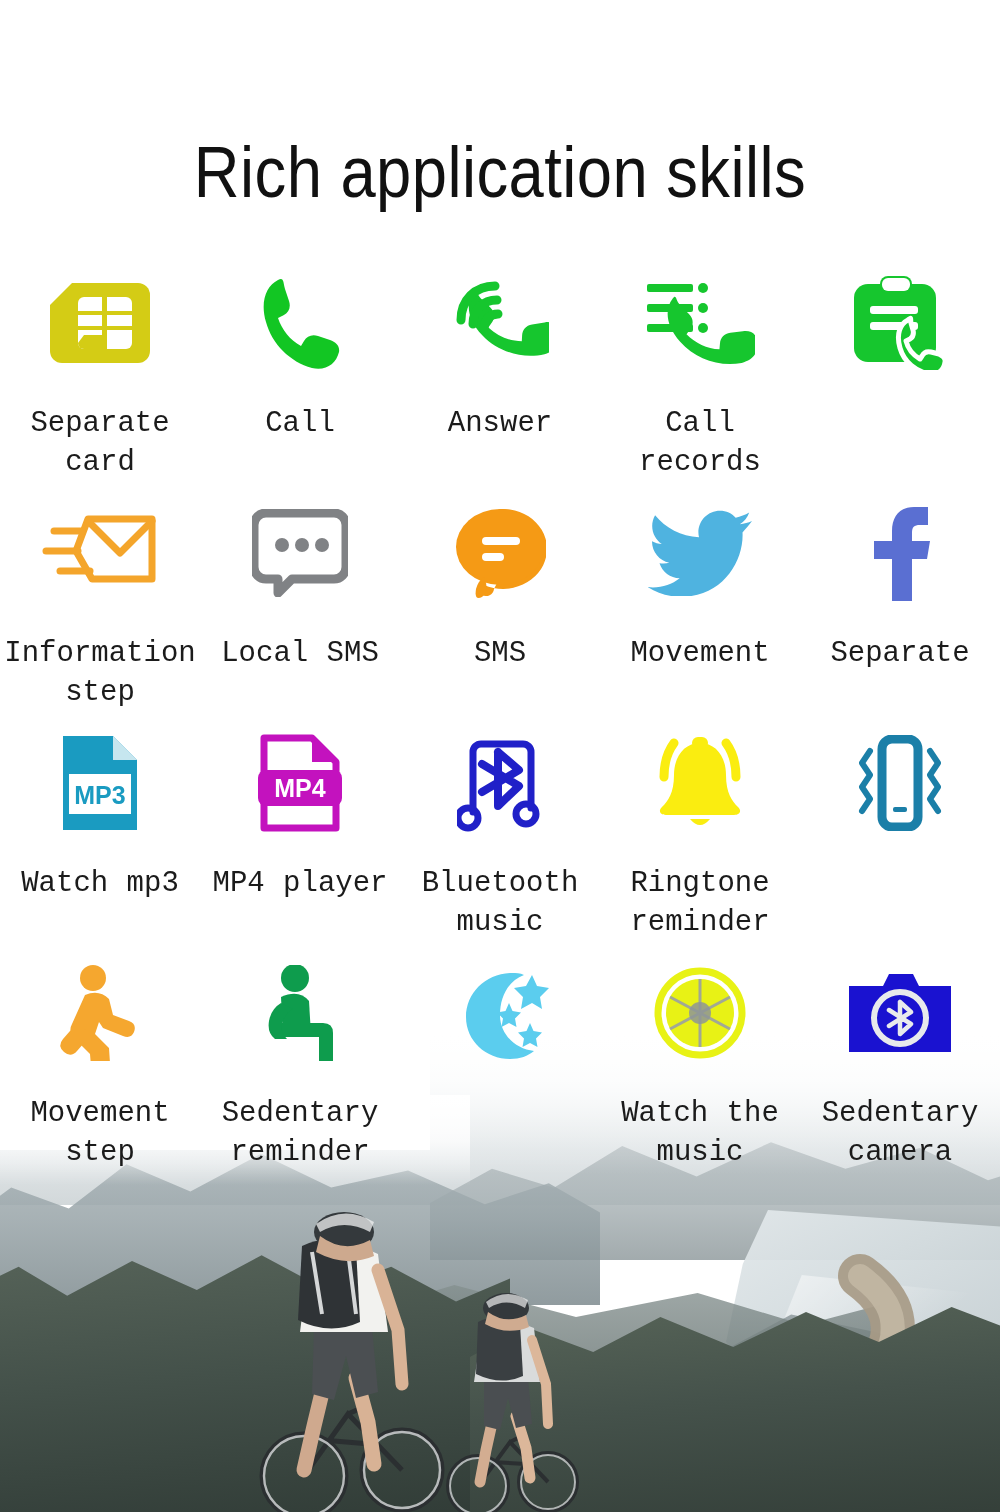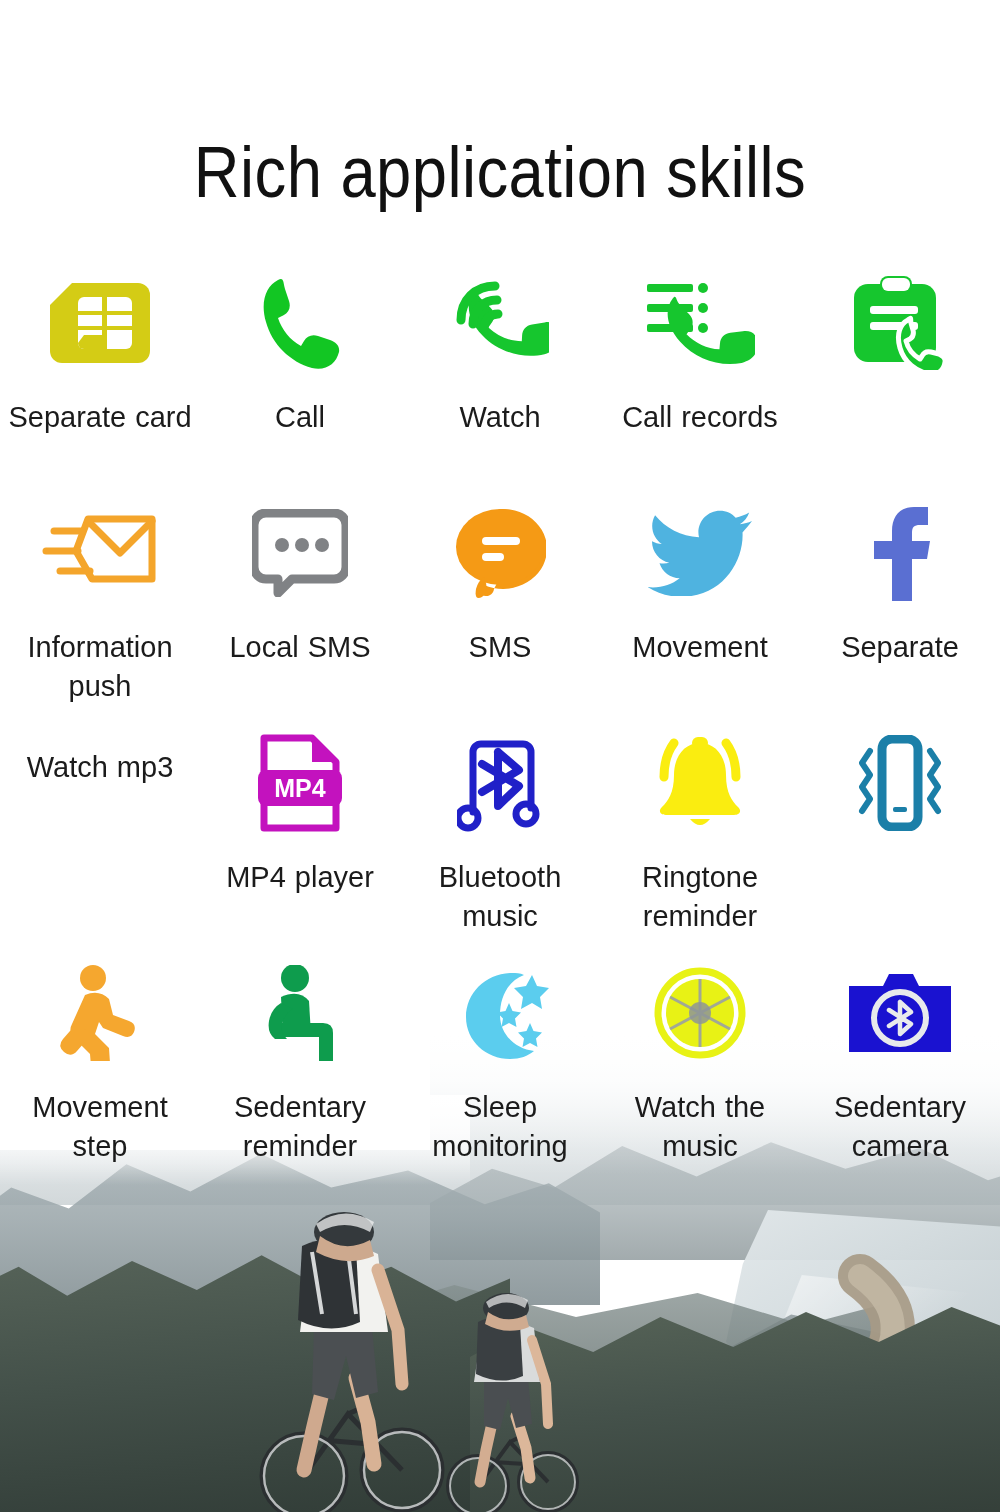--- a/index.html
+++ b/index.html
@@ -145,23 +145,23 @@
 
   .icon-box{
     height:110px;
     display:flex;
     align-items:center;
     justify-content:center;
   }
   .icon-box svg{ display:block; }
 
   .cell-label{
-    margin-top:20px;
+    margin-top:26px;
     text-align:center;
-    font-family:Liberation Sans, sans-serif;
+    font-family:Liberation Mono, monospace;
     font-size:29px;
     font-weight:400;
     color:#1b1b1b;
     line-height:1.35;
     max-width:196px;
     word-spacing:1px;
   }
 </style>
 </head>
 <body>
@@ -290,21 +290,21 @@
             <g transform="rotate(-28 52 47)">
               <path d="M40 6 C28 12, 22 28, 28 48 C34 70, 52 88, 74 94 C88 97, 96 90, 98 78 C99 72, 95 68, 89 66 L77 62 C71 60, 66 62, 63 67 L60 72 C49 66, 41 56, 37 44 L43 41 C48 38, 50 33, 48 27 L44 15 C42 8, 46 3, 40 6 Z" fill="#16C62E"></path>
             </g>
             <g fill="none" stroke="#16C62E" stroke-linecap="round">
               <path d="M10 44 C 10 24, 24 10, 44 10" stroke-width="9"></path>
               <path d="M22 48 C 22 34, 32 24, 46 24" stroke-width="9"></path>
               <path d="M33 52 C 33 44, 39 38, 47 38" stroke-width="9"></path>
             </g>
           </svg>
         </div>
-        <div class="cell-label">Watch</div>
+        <div class="cell-label">Answer</div>
       </div>
 
       <div class="cell">
         <div class="icon-box">
           <svg width="110" height="94" viewBox="0 0 110 94">
             <g transform="rotate(-26 72 50)">
               <path d="M44 6 C32 12, 26 28, 32 48 C38 70, 56 88, 78 94 C92 97, 100 90, 102 78 C103 72, 99 68, 93 66 L81 62 C75 60, 70 62, 67 67 L64 72 C53 66, 45 56, 41 44 L47 41 C52 38, 54 33, 52 27 L48 15 C46 8, 50 3, 44 6 Z" fill="#16C62E"></path>
             </g>
             <g fill="#16C62E">
               <rect x="2" y="8" width="46" height="8" rx="2"></rect>
@@ -344,21 +344,21 @@
           <svg width="120" height="84" viewBox="0 0 120 84">
             <g fill="none" stroke="#F4A52B" stroke-width="7" stroke-linecap="round" stroke-linejoin="round">
               <path d="M48 8 H112 V68 H52 L36 40 Z"></path>
               <path d="M48 10 L80 42 L112 10"></path>
               <path d="M14 20 H42"></path>
               <path d="M6 40 H38"></path>
               <path d="M20 60 H50"></path>
             </g>
           </svg>
         </div>
-        <div class="cell-label">Information push</div>
+        <div class="cell-label">Information step</div>
       </div>
 
       <div class="cell">
         <div class="icon-box">
           <svg width="96" height="88" viewBox="0 0 96 88">
             <path d="M14 4 H82 A12 12 0 0 1 94 16 V58 A12 12 0 0 1 82 70 H40 L26 84 L26 70 H14 A12 12 0 0 1 2 58 V16 A12 12 0 0 1 14 4 Z" fill="none" stroke="#808285" stroke-width="9" stroke-linejoin="round"></path>
             <g fill="#808285">
               <circle cx="30" cy="36" r="7"></circle>
               <circle cx="50" cy="36" r="7"></circle>
               <circle cx="70" cy="36" r="7"></circle>
@@ -398,20 +398,29 @@
             <path d="M58 2 H44 C30 2 22 11 22 26 V36 H4 V54 H22 V96 H42 V54 H57 L60 36 H42 V28 C42 22 44 20 50 20 H58 Z" fill="#5A6FD2"></path>
           </svg>
         </div>
         <div class="cell-label">Separate</div>
       </div>
     </div>
 
     <div class="grid-row row-3">
 
       <div class="cell">
+        <div class="icon-box">
+          <svg width="78" height="98" viewBox="0 0 78 98">
+            <path d="M2 2 H52 L76 26 V96 H2 Z" fill="#1A9BC1"></path>
+            <path d="M52 2 L76 26 H52 Z" fill="#ffffff"></path>
+            <path d="M52 2 L76 26 H52 Z" fill="#1A9BC1" opacity=".25"></path>
+            <rect x="8" y="40" width="62" height="40" fill="#ffffff"></rect>
+            <text x="39" y="70" text-anchor="middle" font-family="'Liberation Sans',sans-serif" font-size="25" font-weight="bold" fill="#1A9BC1">MP3</text>
+          </svg>
+        </div>
         <div class="cell-label">Watch mp3</div>
       </div>
 
       <div class="cell">
         <div class="icon-box">
           <svg width="84" height="98" viewBox="0 0 84 98">
             <path d="M6 4 H54 L78 28 V94 H6 Z" fill="none" stroke="#C312BE" stroke-width="7" stroke-linejoin="round"></path>
             <path d="M54 4 L78 28 H54 Z" fill="#C312BE"></path>
             <rect x="0" y="36" width="84" height="36" rx="8" fill="#C312BE"></rect>
             <text x="42" y="63" text-anchor="middle" font-family="'Liberation Sans',sans-serif" font-size="25" font-weight="bold" fill="#ffffff">MP4</text>
@@ -492,21 +501,20 @@
 
       <div class="cell">
         <div class="icon-box">
           <svg width="100" height="96" viewBox="0 0 100 96">
             <path d="M62 8 C36 8 16 28 16 52 C16 76 36 94 60 94 C70 94 78 91 84 86 C66 84 50 70 50 50 C50 32 58 16 74 10 C70 8 66 8 62 8 Z" fill="#5BCDEE"></path>
             <path d="M82 10 l5 11 12 2 -9 9 2 12 -10 -6 -11 6 2 -12 -9 -9 12 -2 z" fill="#5BCDEE"></path>
             <path d="M59 38 l3.5 8 8.5 1.5 -6 6 1.5 8.5 -7.5 -4 -7.5 4 1.5 -8.5 -6 -6 8.5 -1.5 z" fill="#5BCDEE"></path>
             <path d="M80 58 l3.5 8 8.5 1.5 -6 6 1.5 8.5 -7.5 -4 -7.5 4 1.5 -8.5 -6 -6 8.5 -1.5 z" fill="#5BCDEE"></path>
           </svg>
         </div>
-        <div class="cell-label">Sleep monitoring</div>
       </div>
 
       <div class="cell">
         <div class="icon-box">
           <svg width="92" height="92" viewBox="0 0 92 92">
             <circle cx="46" cy="46" r="42" fill="none" stroke="#E8F215" stroke-width="7"></circle>
             <g fill="#E8F215">
               <path d="M46 12 A34 34 0 0 1 76 30 L46 46 Z"></path>
               <path d="M76 30 A34 34 0 0 1 76 62 L46 46 Z"></path>
               <path d="M76 62 A34 34 0 0 1 46 80 L46 46 Z"></path>

